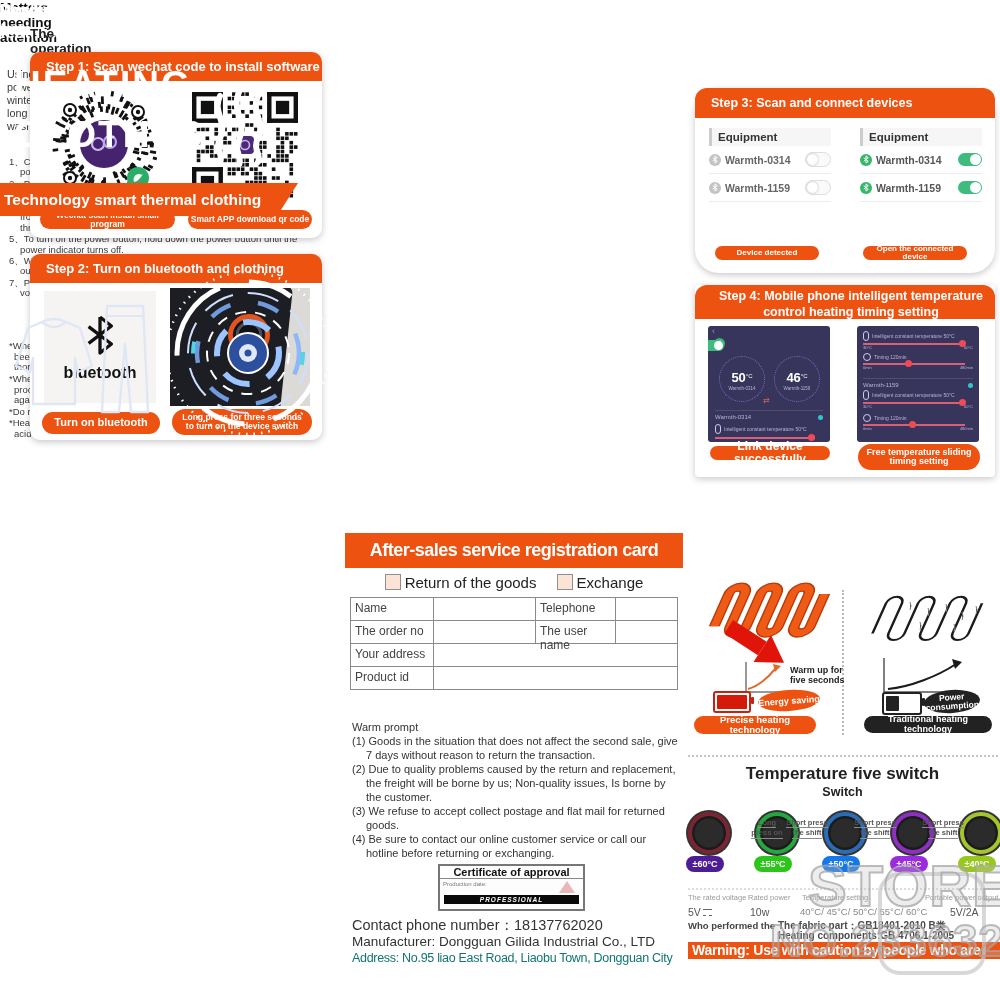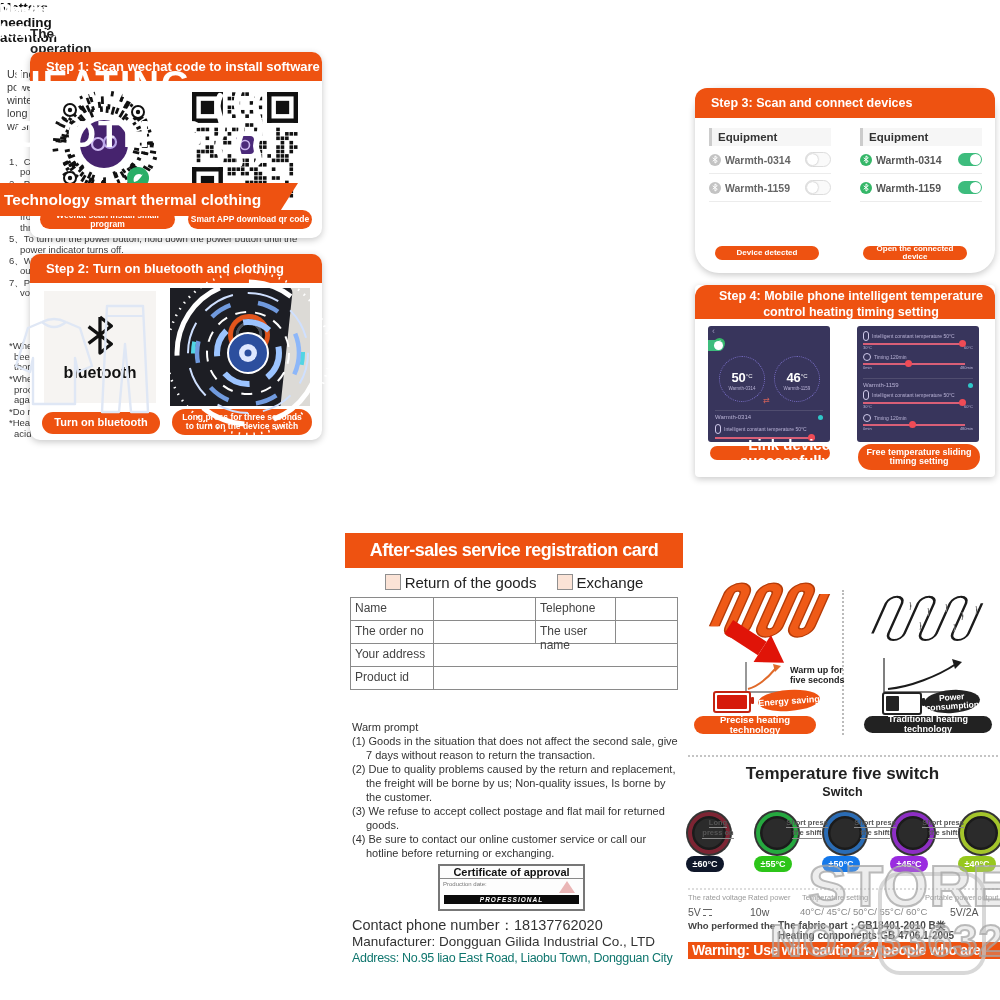--- a/index.html
+++ b/index.html
@@ -580,21 +580,21 @@
           </div>
         <div class="track" style="width:102px;margin-top:2px;">
             <span class="pknob" style="left:46px;"></span>
           </div>
         <div style="display:flex;justify-content:space-between;">
             <span class="ptext" style="font-size:4px;">0min</span>
             <span class="ptext" style="font-size:4px;">480min</span>
           </div>
       </div>
     </div>
-    <div class="abs pill" style="left:15px;top:161px;width:120px;height:14px;font-size:15px;border-radius:11px;text-align:right;">Link device successfully</div>
+    <div class="abs pill" style="left:15px;top:161px;width:120px;height:14px;font-size:12px;border-radius:11px;">Link device successfully</div>
     <div class="abs pill" style="left:163px;top:159px;width:122px;height:26px;font-size:9px;border-radius:13px;padding:0 4px;box-sizing:border-box;">Free temperature sliding timing setting</div>
   </div>
 
   <div class="abs" style="left:0;top:510;width:334;height:477;">
     <div class="abs" style="left:0;top:0;width:100%;height:230px;background:#4a68ac;"></div>
     <div class="abs" style="left:14px;top:60px;color:#fff;font-weight:bold;font-size:37px;letter-spacing:2px;line-height:1.35;">
       <div>HEATING</div>
       <div>CLOTHES</div>
     </div>
     <svg class="abs" style="left:210px;top:90px;" width="58" height="76" viewBox="0 0 58 76">
@@ -730,30 +730,30 @@
   <div class="abs doth" style="left:688px;top:755px;width:310px;"></div>
   <div class="abs" style="left:685px;top:764px;width:315px;text-align:center;font-size:17px;font-weight:bold;color:#222;">Temperature five switch</div>
   <div class="abs" style="left:685px;top:785px;width:315px;text-align:center;font-size:12.5px;font-weight:bold;color:#222;">Switch</div>
 
   <div class="abs swcircle" style="left:688px;top:812px;width:34px;height:34px;border:4px solid #7d2433;"></div>
   <div class="abs swcircle" style="left:756px;top:812px;width:34px;height:34px;border:4px solid #25a93f;"></div>
   <div class="abs swcircle" style="left:824px;top:812px;width:34px;height:34px;border:4px solid #2a6cb5;"></div>
   <div class="abs swcircle" style="left:892px;top:812px;width:34px;height:34px;border:4px solid #8d2ec4;"></div>
   <div class="abs swcircle" style="left:960px;top:812px;width:34px;height:34px;border:4px solid #a4c52b;"></div>
 
-  <div class="abs action" style="left:694px;top:818px;width:48px;">
+  <div class="abs action" style="left:743px;top:818px;width:48px;">
     <span>Long</span><br><span>press on</span></div>
   <div class="abs action" style="left:783px;top:818px;width:48px;">
     <span>Short press</span><br><span>the shift</span></div>
   <div class="abs action" style="left:851px;top:818px;width:48px;">
     <span>Short press</span><br><span>the shift</span></div>
   <div class="abs action" style="left:919px;top:818px;width:48px;">
     <span>Short press</span><br><span>the shift</span></div>
 
-  <div class="abs tpill" style="left:686px;top:856px;width:38px;height:16px;background:#0f172a;">±60°C</div>
+  <div class="abs tpill" style="left:686px;top:856px;width:38px;height:16px;background:#4c1d95;">±60°C</div>
   <div class="abs tpill" style="left:754px;top:856px;width:38px;height:16px;background:#2cc519;">±55°C</div>
   <div class="abs tpill" style="left:822px;top:856px;width:38px;height:16px;background:#1478ea;">±50°C</div>
   <div class="abs tpill" style="left:890px;top:856px;width:38px;height:16px;background:#9a2be0;">±45°C</div>
   <div class="abs tpill" style="left:958px;top:856px;width:38px;height:16px;background:#97c81e;">±40°C</div>
 
   <div class="abs doth" style="left:688px;top:888px;width:310px;border-top-style:dotted;border-top-color:#ddd;"></div>
   <div class="abs spech" style="left:688px;top:893px;">The rated voltage</div>
   <div class="abs spech" style="left:748px;top:893px;">Rated power</div>
   <div class="abs spech" style="left:802px;top:893px;">Temperature setting</div>
   <div class="abs spech" style="left:925px;top:893px;width:75px;">Portable power output</div>

